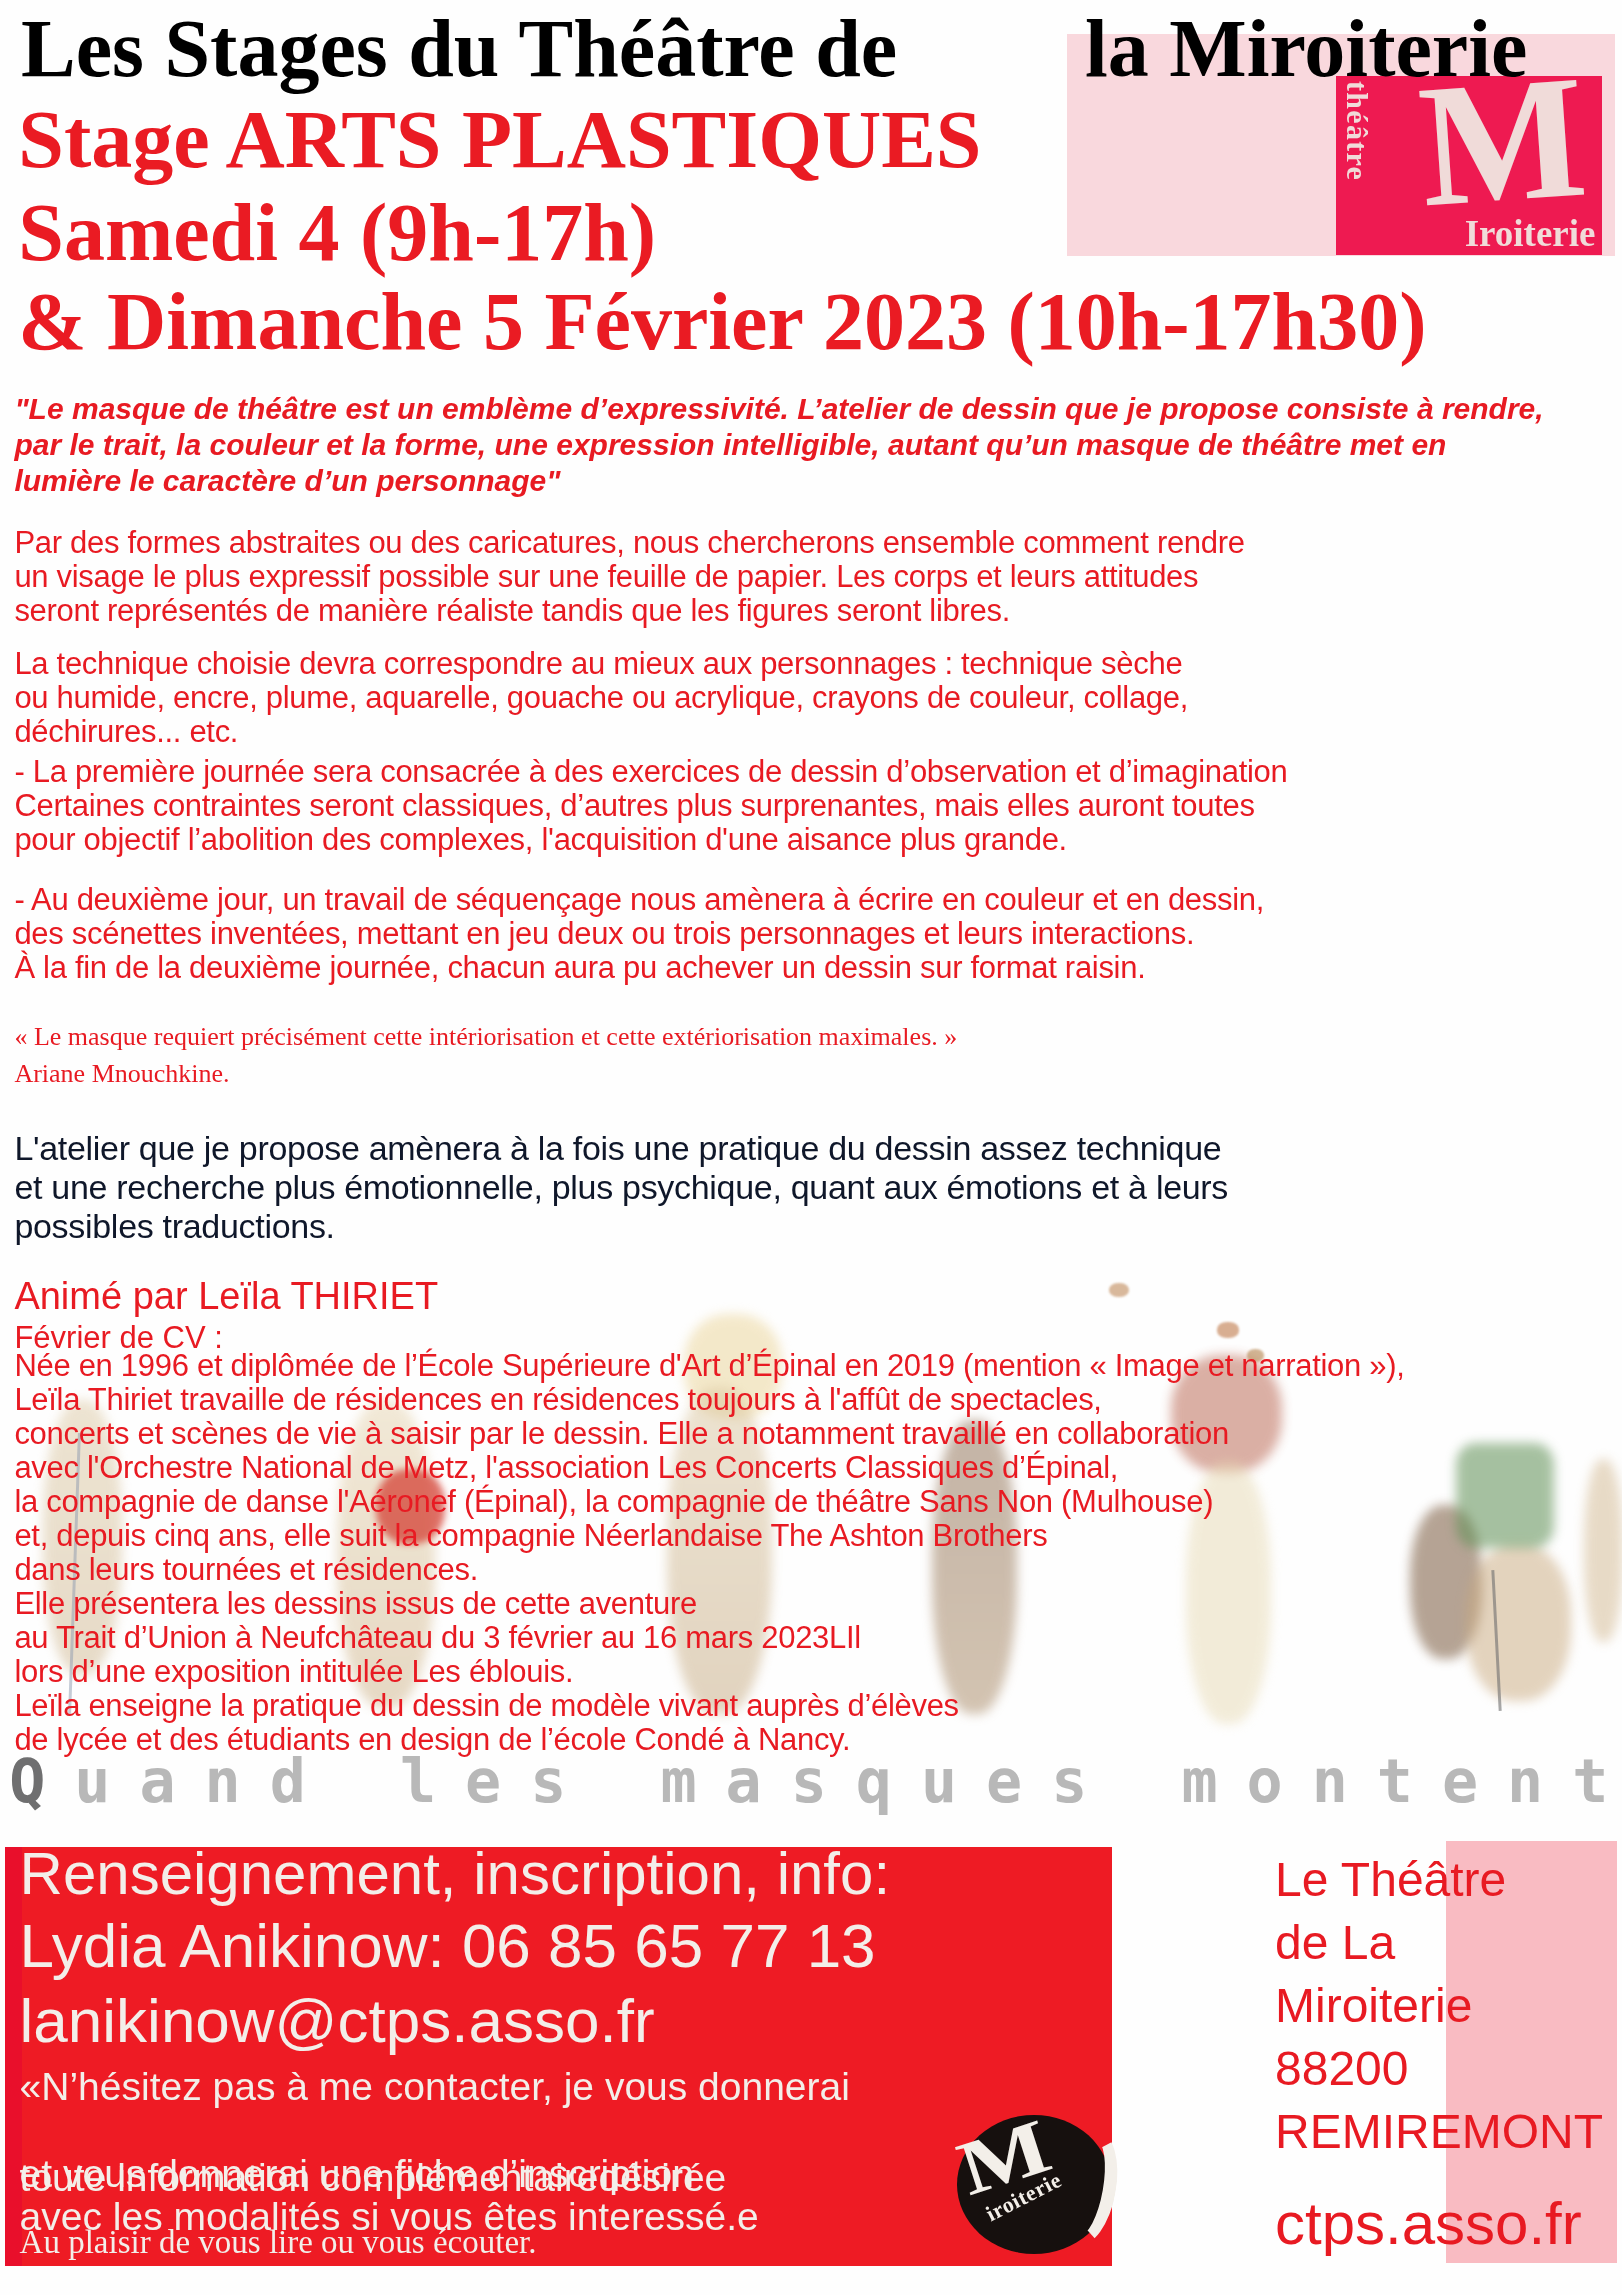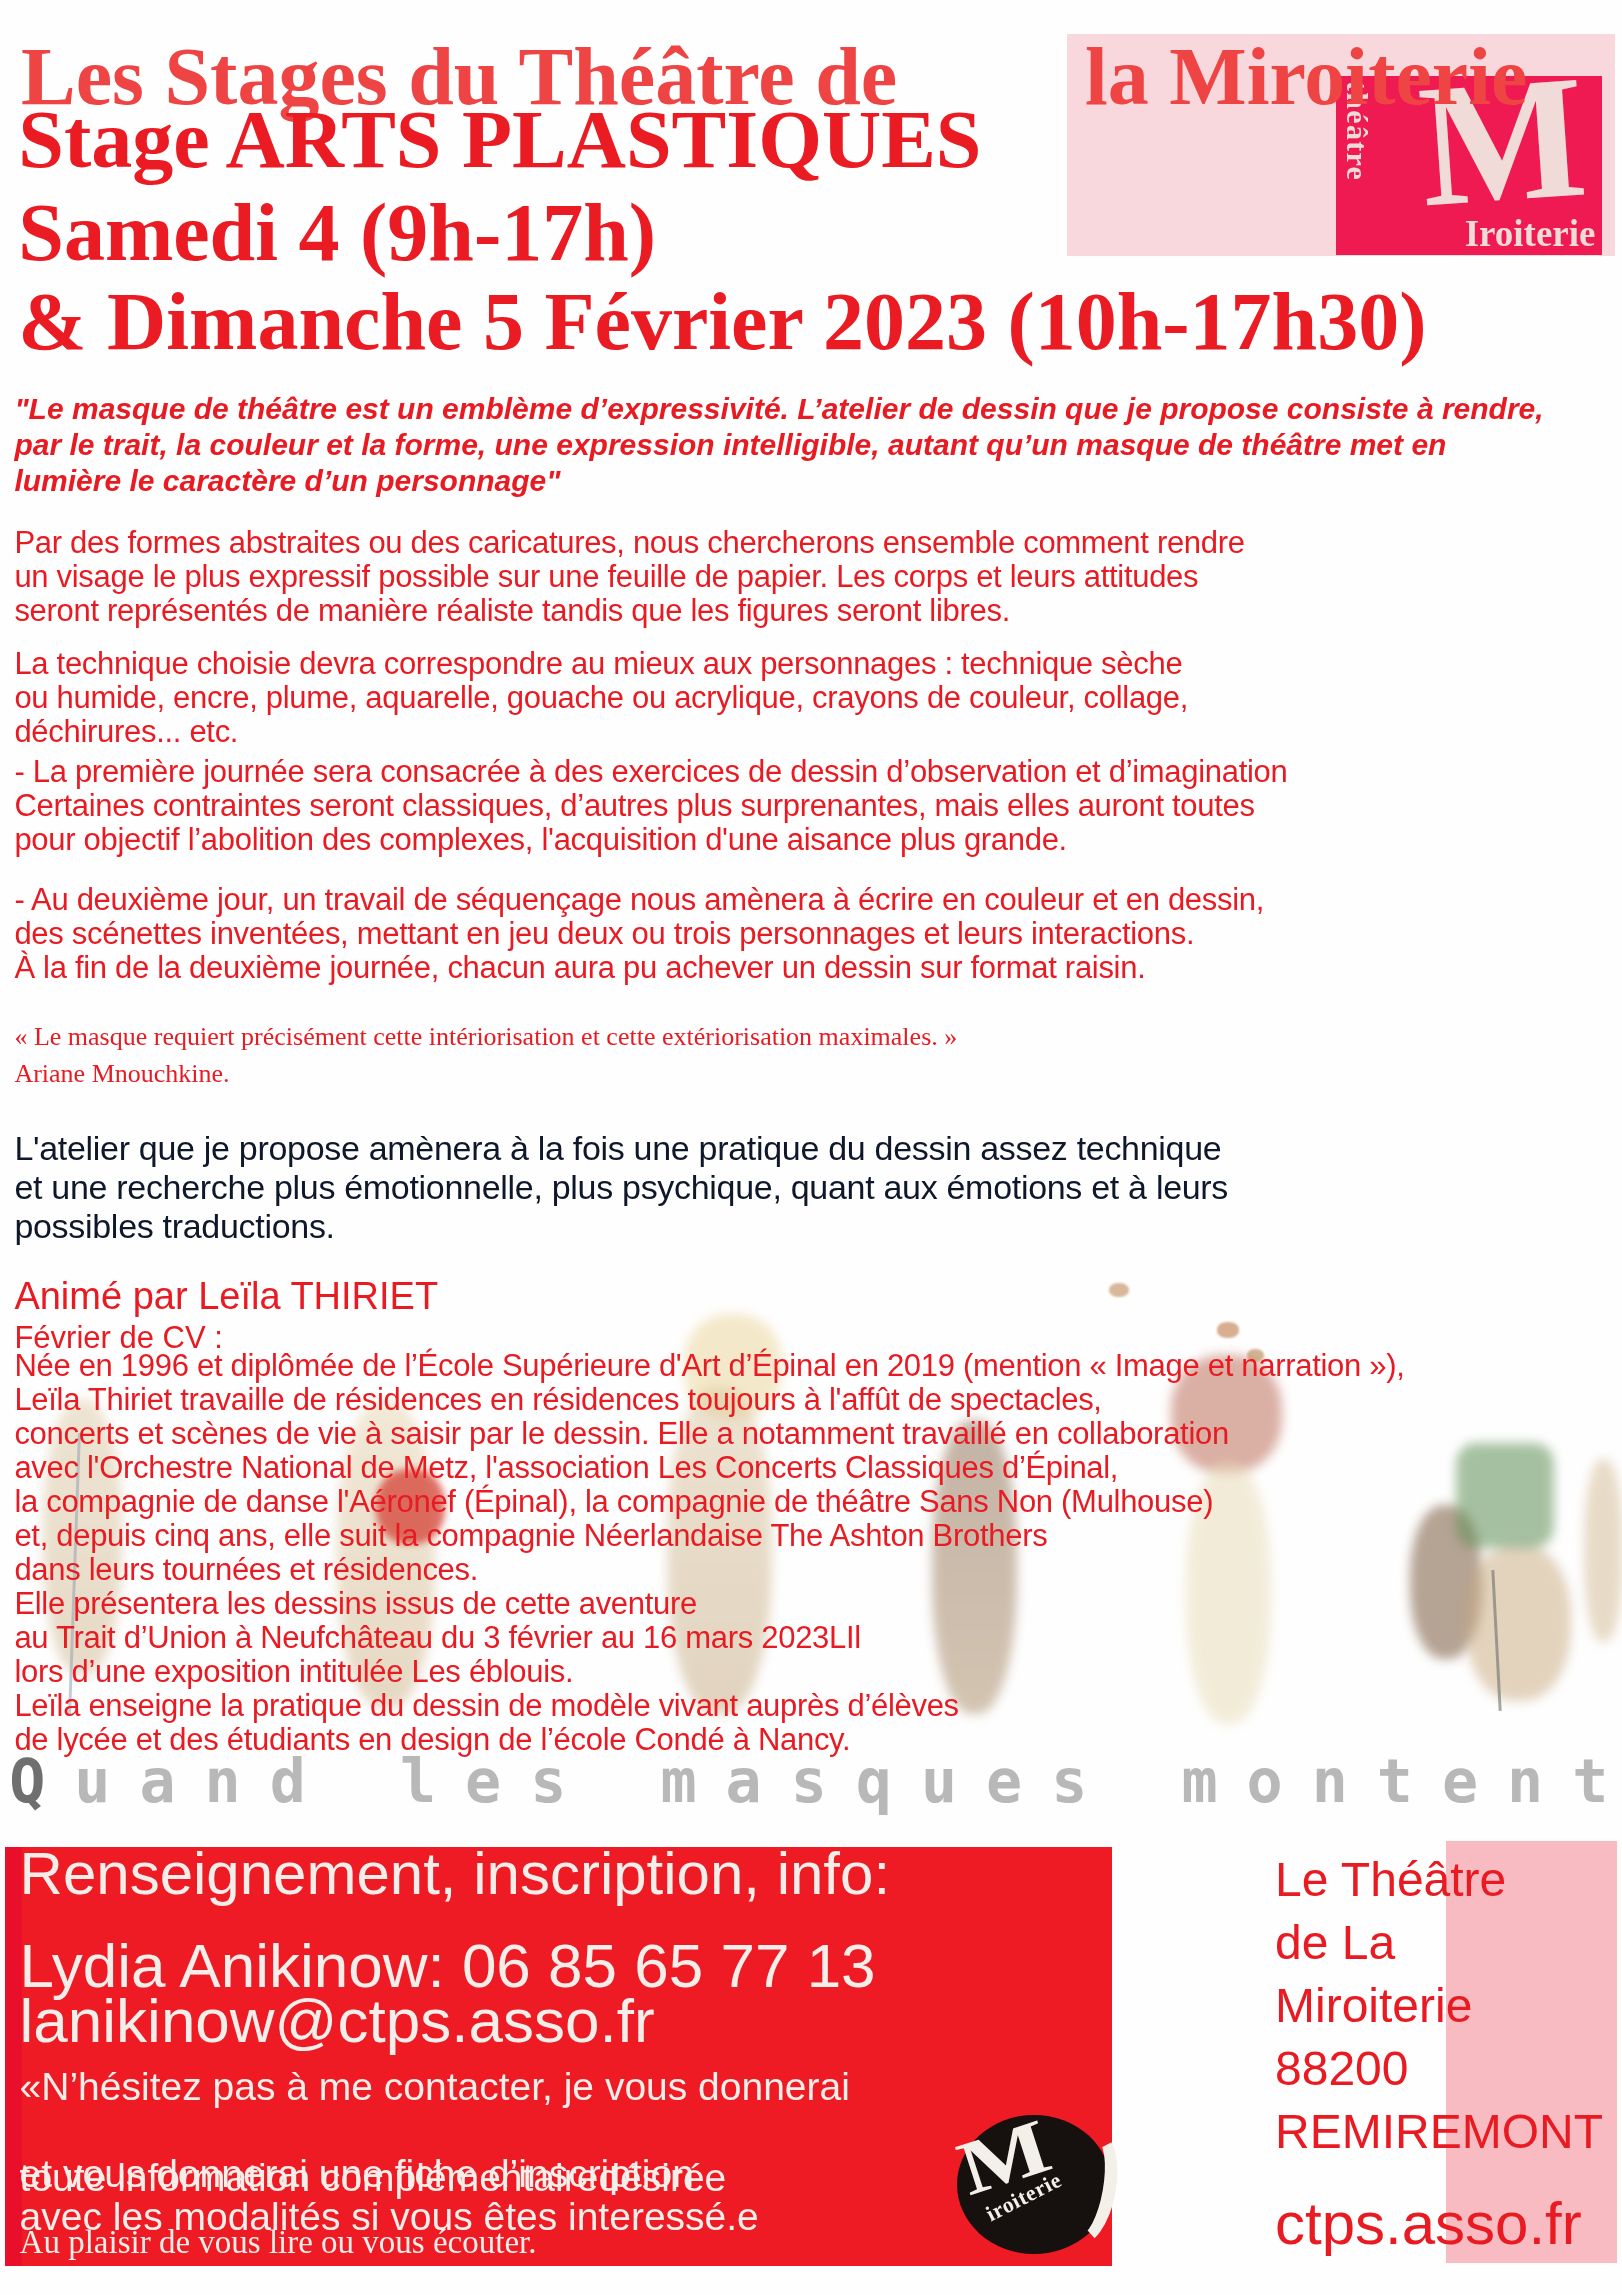--- a/index.html
+++ b/index.html
@@ -11,21 +11,21 @@
   
   #pink-box{left:1067px;top:34px;width:548px;height:222px;background:#f9d8dd;}
   #logo-square{left:1336px;top:76px;width:266px;height:179px;background:#ee1a51;}
   #logo-vert{left:3.9px;top:5.2px;height:169px;writing-mode:vertical-rl;font-family:"Liberation Serif",serif;
              font-weight:bold;font-size:30px;color:#f0dbd9;letter-spacing:1.3px;}
   #logo-m{left:84px;top:-22px;font-family:"Liberation Serif",serif;font-weight:bold;font-size:175px;
           color:#f0dbd9;transform:rotate(-4deg);line-height:1;}
   #logo-word{right:6.5px;bottom:2.6px;font-family:"Liberation Serif",serif;font-weight:bold;font-size:37px;
              color:#f0dbd9;line-height:1;}
   .title{top:7.9px;font-family:"Liberation Serif",serif;font-weight:bold;font-size:82px;line-height:1;
-         color:#ef4444;margin-top:28px;}
+         color:#000000;}
   #title-left{left:21px;}
   #title-right{left:1085px;}
   .headline{left:18.3px;font-family:"Liberation Serif",serif;font-weight:bold;font-size:82px;line-height:1;
             color:#ea1b23;}
   #headline-0{top:99px;}
   #headline-1{top:192px;}
   #headline-2{top:281px;}
 
   
   #intro-quote{left:14.4px;top:391px;font-style:italic;font-weight:bold;font-size:30px;line-height:36px;
@@ -57,21 +57,21 @@
   
   #masks-banner{left:9.2px;top:1751px;font-family:"DejaVu Sans Mono",monospace;font-weight:bold;
                 font-size:60px;line-height:1;letter-spacing:29px;color:#b8b8b8;}
   #masks-banner .q{color:#6f6f70;}
 
   
   #contact-box{left:5.2px;top:1847px;width:1107px;height:419px;background:#ee1b24;}
   #contact-strip{left:5.2px;top:1847px;width:17px;height:419px;background:#e90f2b;}
   .contact-line{left:19.6px;color:#f3eee9;line-height:1;white-space:nowrap;}
   #contact-1{top:1844px;font-size:60px;}
-  #contact-2{top:1915px;font-size:62px;margin-top:20px;}
+  #contact-2{top:1915px;font-size:62px;}
   #contact-3{top:1990px;font-size:62px;}
   .contact-note{font-size:39px;}
   #note-0{top:2067px;}
   #note-1{top:2110px;margin-top:48px;}
   #note-2{top:2154px;}
   #note-3{top:2197px;}
   #contact-closing{top:2226px;font-family:"Liberation Serif",serif;font-size:33px;}
 
   
   #circle-logo{left:957px;top:2115px;width:154px;height:139px;background:#16100e;border-radius:50%;}

